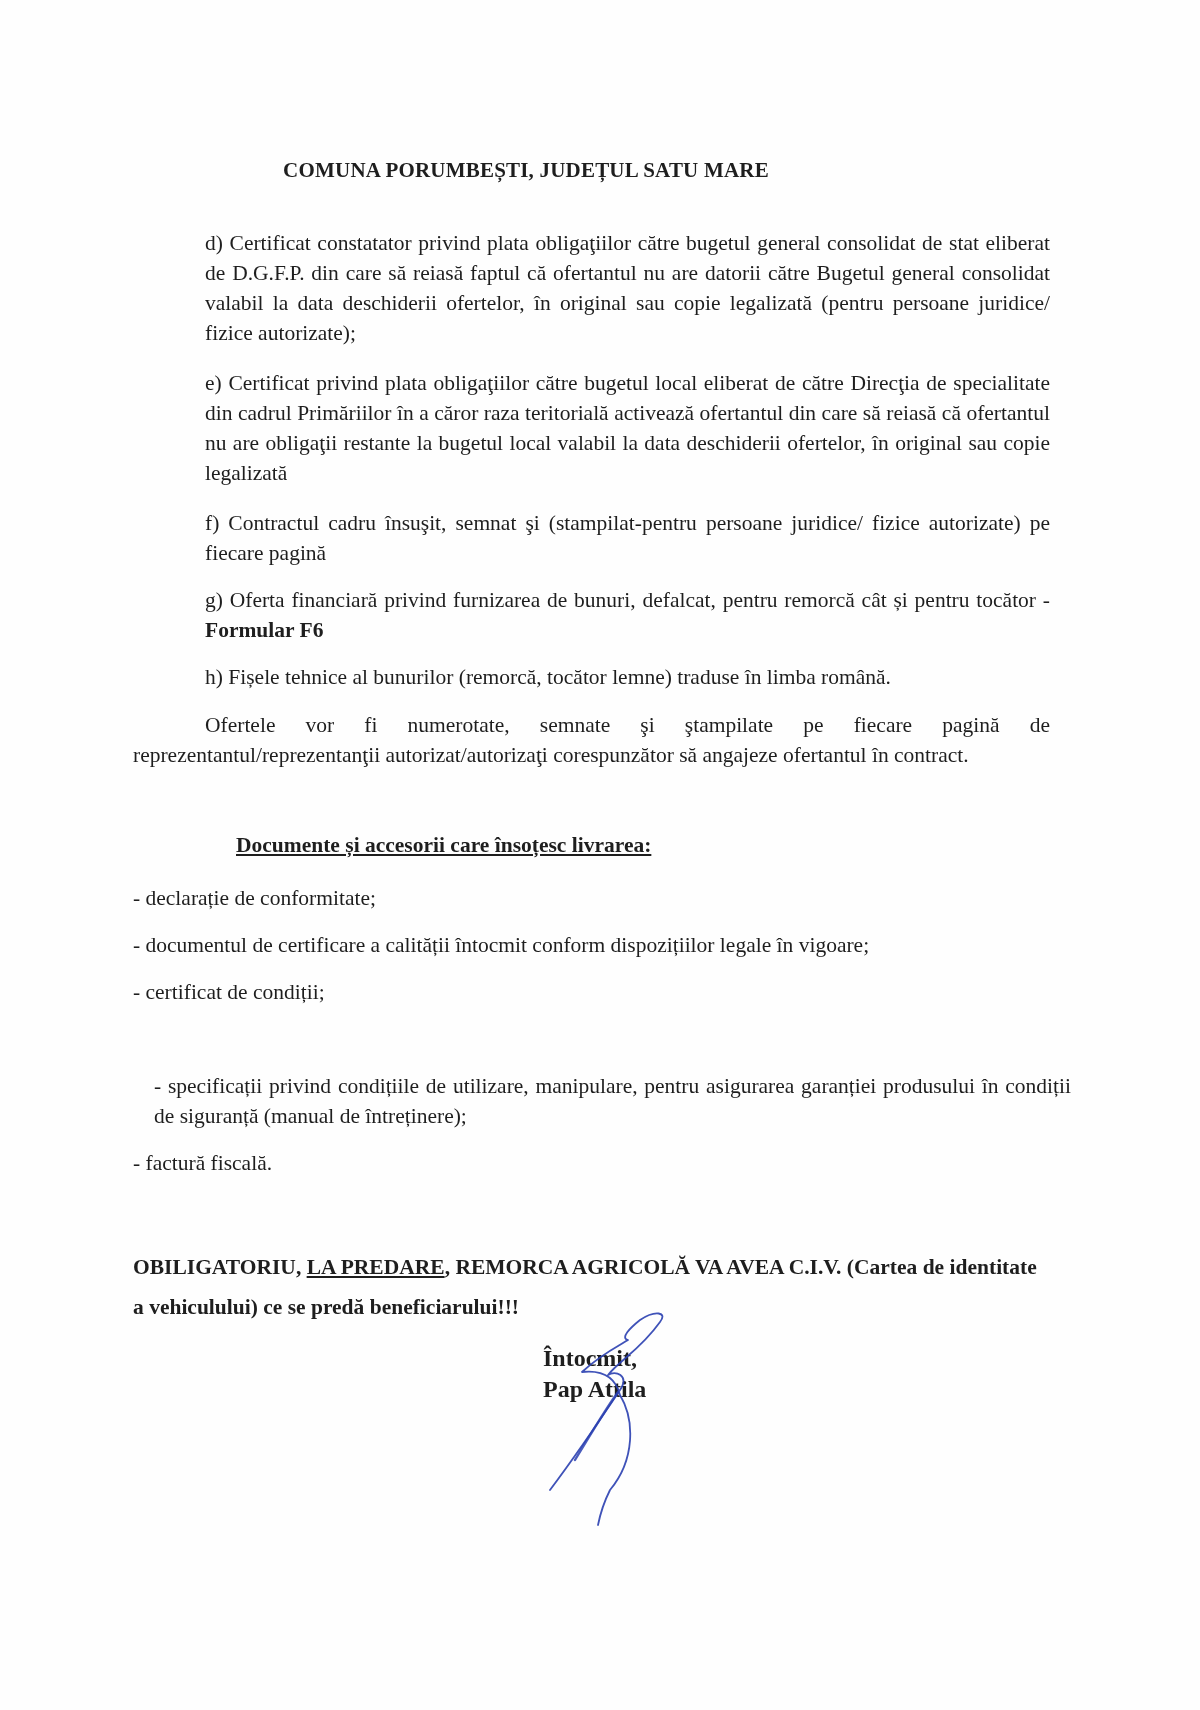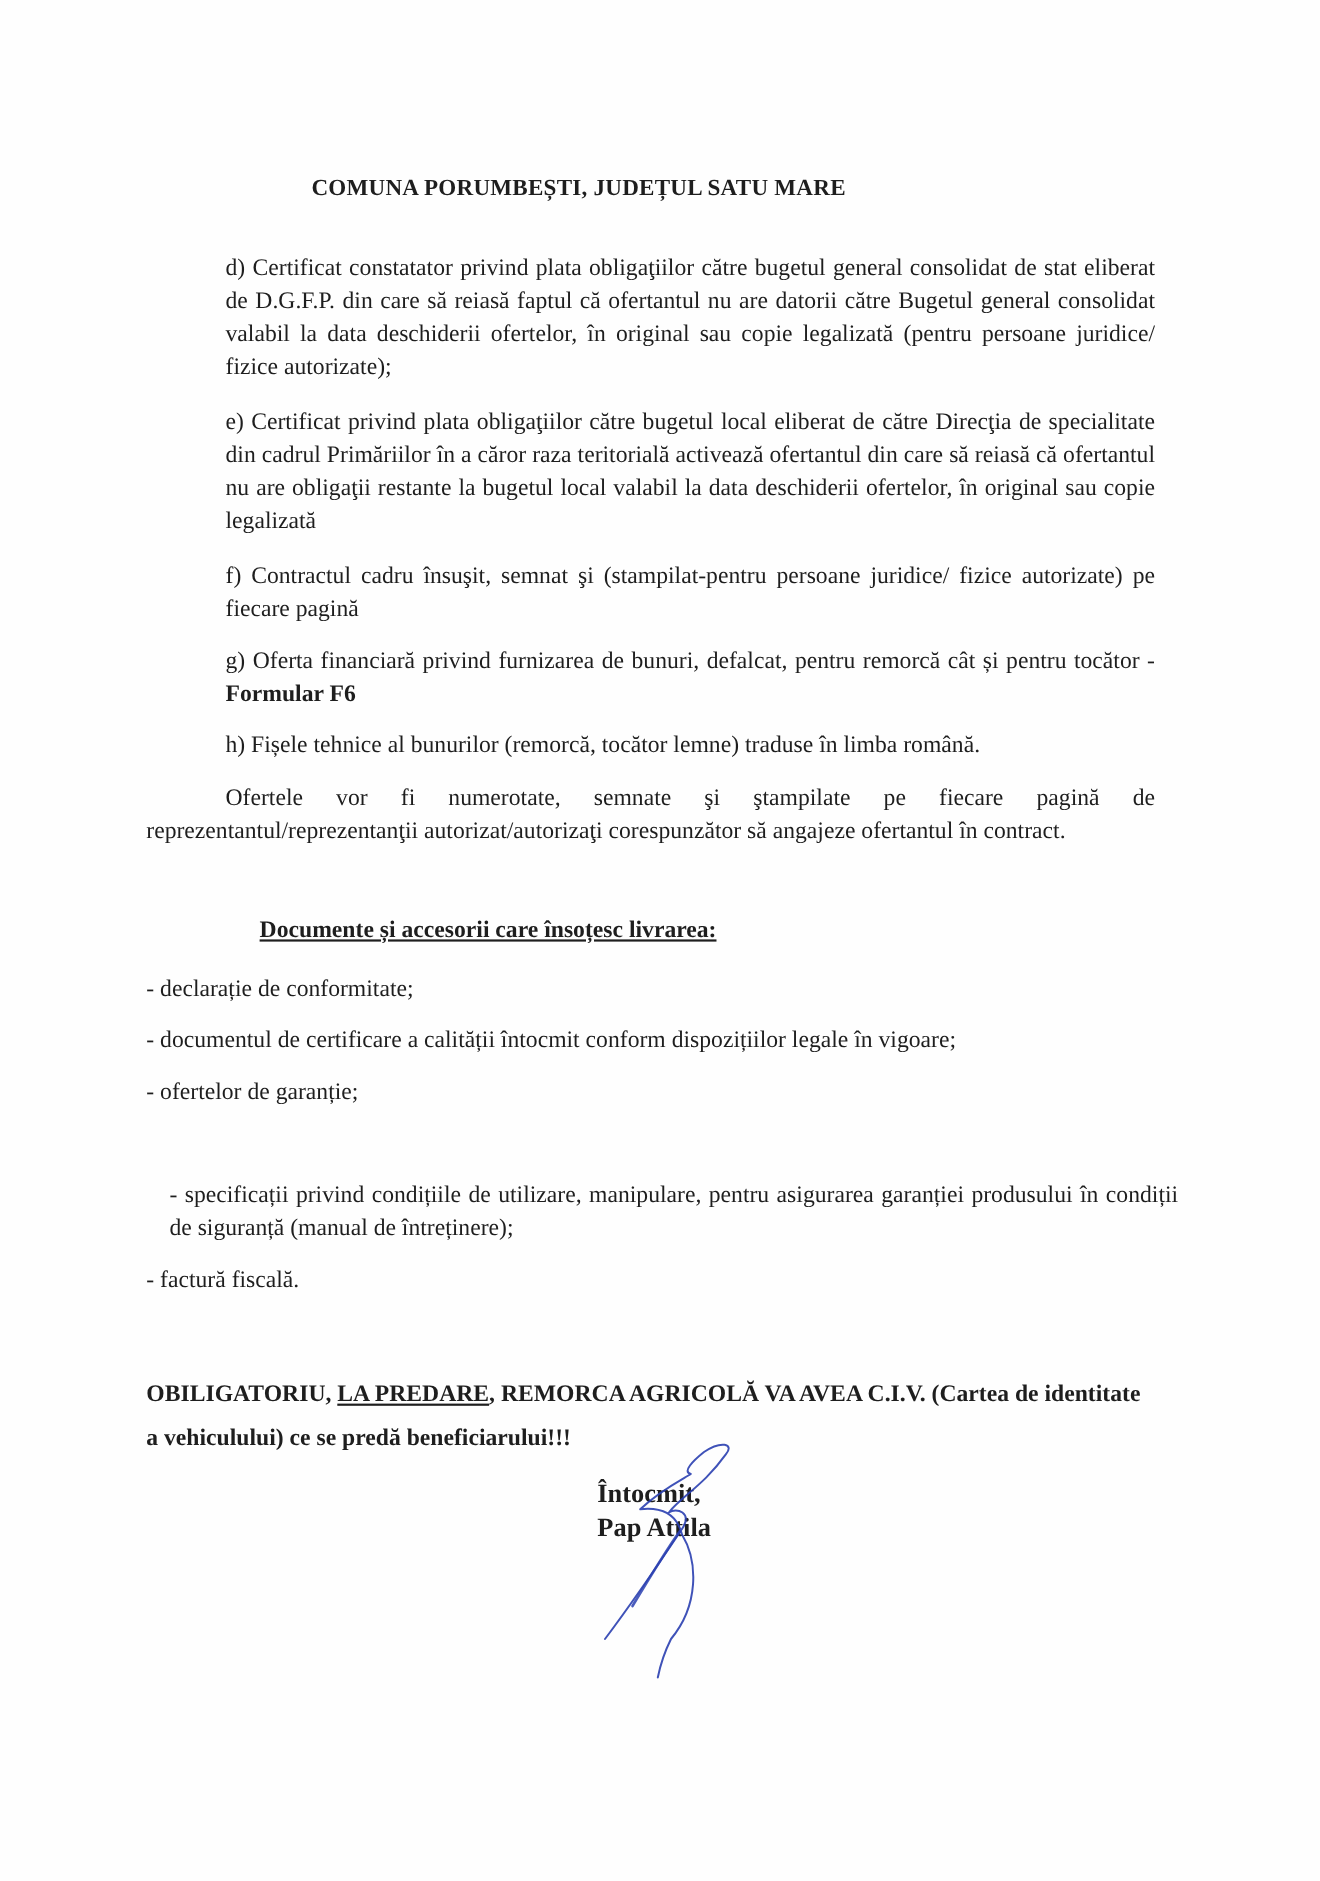--- a/index.html
+++ b/index.html
@@ -66,21 +66,21 @@
     <span>g) Oferta financiară privind furnizarea de bunuri, defalcat, pentru remorcă cât și pentru tocător - </span><b>Formular F6</b>
   </div>
   <div class="para" id="p-h">h) Fișele tehnice al bunurilor (remorcă, tocător lemne) traduse în limba română.</div>
 
   <div class="ofertele">Ofertele vor fi numerotate, semnate şi ştampilate pe fiecare pagină de reprezentantul/reprezentanţii autorizat/autorizaţi corespunzător să angajeze ofertantul în contract.</div>
 
   <div class="section-title">Documente și accesorii care însoțesc livrarea:</div>
 
   <div class="list-item" id="li-0">- declarație de conformitate;</div>
   <div class="list-item" id="li-1">- documentul de certificare a calității întocmit conform dispozițiilor legale în vigoare;</div>
-  <div class="list-item" id="li-2">- ofertelor de garanție;</div>
+  <div class="list-item" id="li-2">- certificat de condiții;</div>
   <div class="list-item" id="li-4">- specificații privind condițiile de utilizare, manipulare, pentru asigurarea garanției produsului în condiții de siguranță (manual de întreținere);</div>
   <div class="list-item" id="li-5">- factură fiscală.</div>
 
   <div class="obligatoriu">
     <span>OBILIGATORIU, </span><u>LA PREDARE</u><span>, REMORCA AGRICOLĂ VA AVEA C.I.V. (Cartea de identitate a vehiculului) ce se predă beneficiarului!!!</span>
   </div>
 
   <div class="signature-block">
     <div>Întocmit,</div>
     <div>Pap Attila</div>

